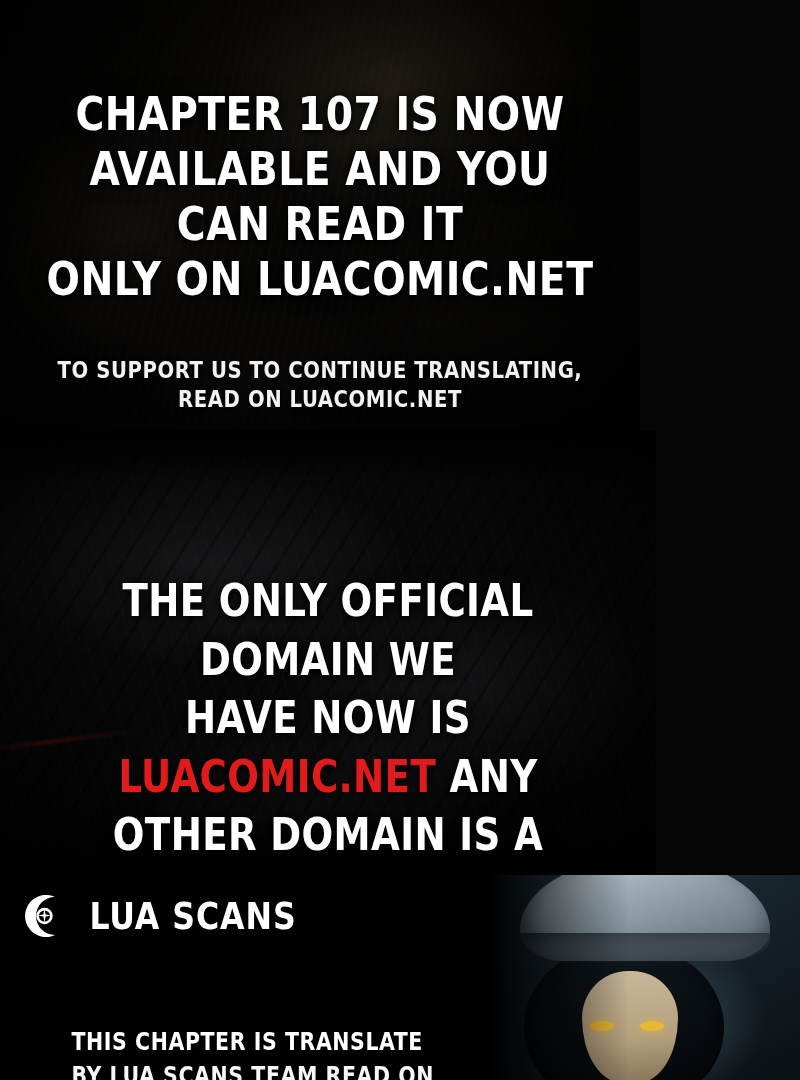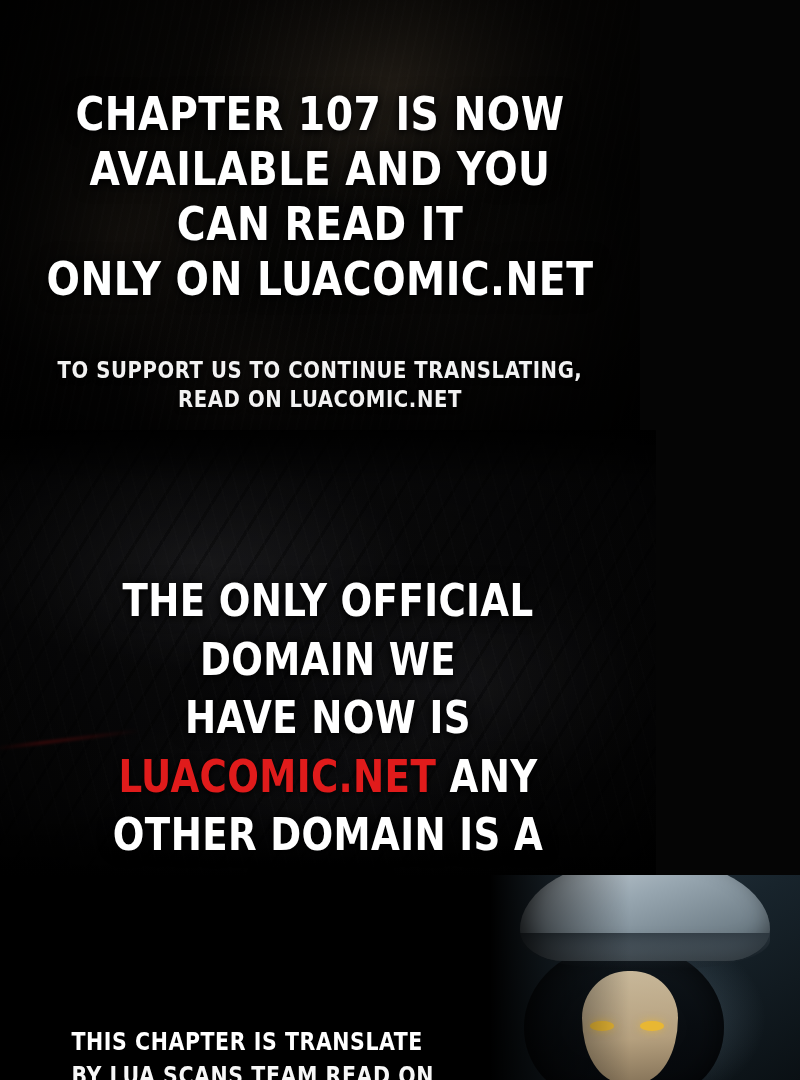--- a/index.html
+++ b/index.html
@@ -305,20 +305,31 @@
       <div class="hair"></div>
       <div class="face"></div>
       <div class="eye l"></div>
       <div class="eye r"></div>
       <div class="helm"></div>
       <div class="helmshade"></div>
       <div class="fade"></div>
     </div>
 
     <div class="credits-inner">
+      <div class="lua-brand">
+        <span class="lua-logo">
+          <svg width="46" height="46" viewBox="0 0 46 46" aria-hidden="true">
+            <path d="M33 4 A21 21 0 1 0 33 42 A17 17 0 1 1 33 4 Z" fill="#ffffff"></path>
+            <circle cx="22.5" cy="23" r="8.2" fill="#ffffff"></circle>
+            <circle cx="22.5" cy="23" r="5.6" fill="#000000"></circle>
+            <path d="M22.5 15.6 L23.6 21.4 L29.4 22.5 L23.6 23.6 L22.5 29.4 L21.4 23.6 L15.6 22.5 L21.4 21.4 Z" fill="#ffffff"></path>
+          </svg>
+        </span>
+        <span class="lua-brand-name">LUA SCANS</span>
+      </div>
 
       <div class="credit-lines">
         <div class="l1">THIS CHAPTER IS TRANSLATE</div>
         <div class="l2">BY LUA SCANS TEAM READ ON</div>
       </div>
     </div>
   </section>
 
 </div>
 

